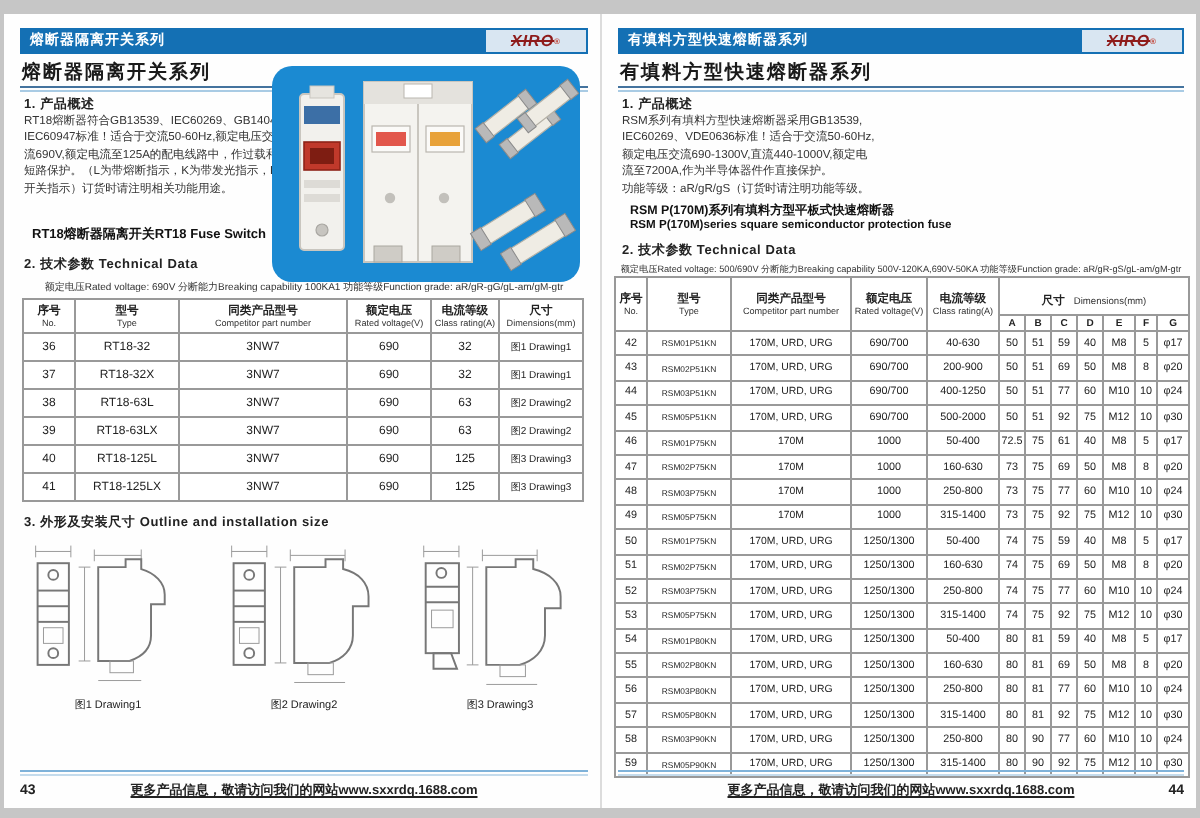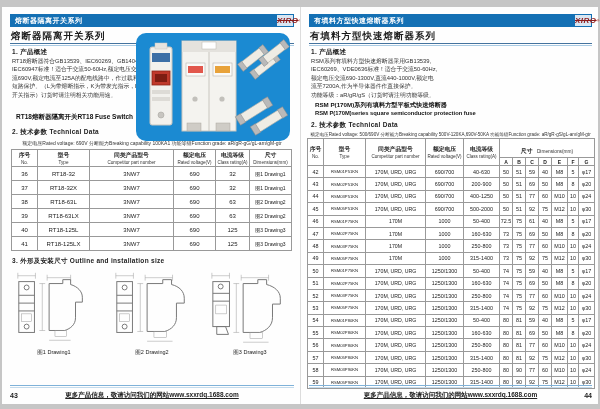--- a/index.html
+++ b/index.html
@@ -6,22 +6,22 @@
   html,body { width:600px; height:409px; }
   body { font-family:"Liberation Sans","DejaVu Sans",sans-serif; background:#c9c9c9; overflow:hidden; }
   .canvas { position:relative; width:600px; height:409px; background:#c6c6c6; }
   .page { position:absolute; top:7px; width:298px; height:397px; background:#fefefe; }
   .page.left { left:2px; }
   .page.right { left:300px; border-left:1px solid #dcdcdc; }
 
   
   .hbar { position:absolute; top:7px; left:8px; right:6px; height:13px; background:#1470b4; color:#fff;
           font-size:7px; line-height:13px; padding-left:5px; font-weight:bold; letter-spacing:0.5px; }
-  .logo-box { position:absolute; right:1px; top:1px; bottom:1px; width:16px; background:#d9e6f2;
-              display:flex; align-items:center; justify-content:flex-start; }
+  .logo-box { position:absolute; right:1px; top:1px; bottom:1px; width:50px; background:#d9e6f2;
+              display:flex; align-items:center; justify-content:center; }
   .logo-text { color:#8e1b1b; font-weight:bold; font-style:italic; font-size:8px; line-height:8px;
                text-decoration:line-through; letter-spacing:0.5px; }
   .logo-reg { color:#c0392b; font-size:4px; vertical-align:super; text-decoration:none; }
 
   .ptitle { position:absolute; top:23px; left:9px; font-size:9.5px; font-weight:bold; color:#1a1a1a; letter-spacing:1px; }
   .trule { position:absolute; top:36px; left:8px; right:6px; height:3px;
            border-top:1.5px solid #44739e; border-bottom:1px solid #a9cbe4; }
 
   .sec-h { position:absolute; font-size:6.5px; font-weight:bold; color:#222; letter-spacing:0.3px; }
   .desc { position:absolute; top:50px; left:10px; width:128px; font-size:5.8px; line-height:8.4px; color:#333; }

